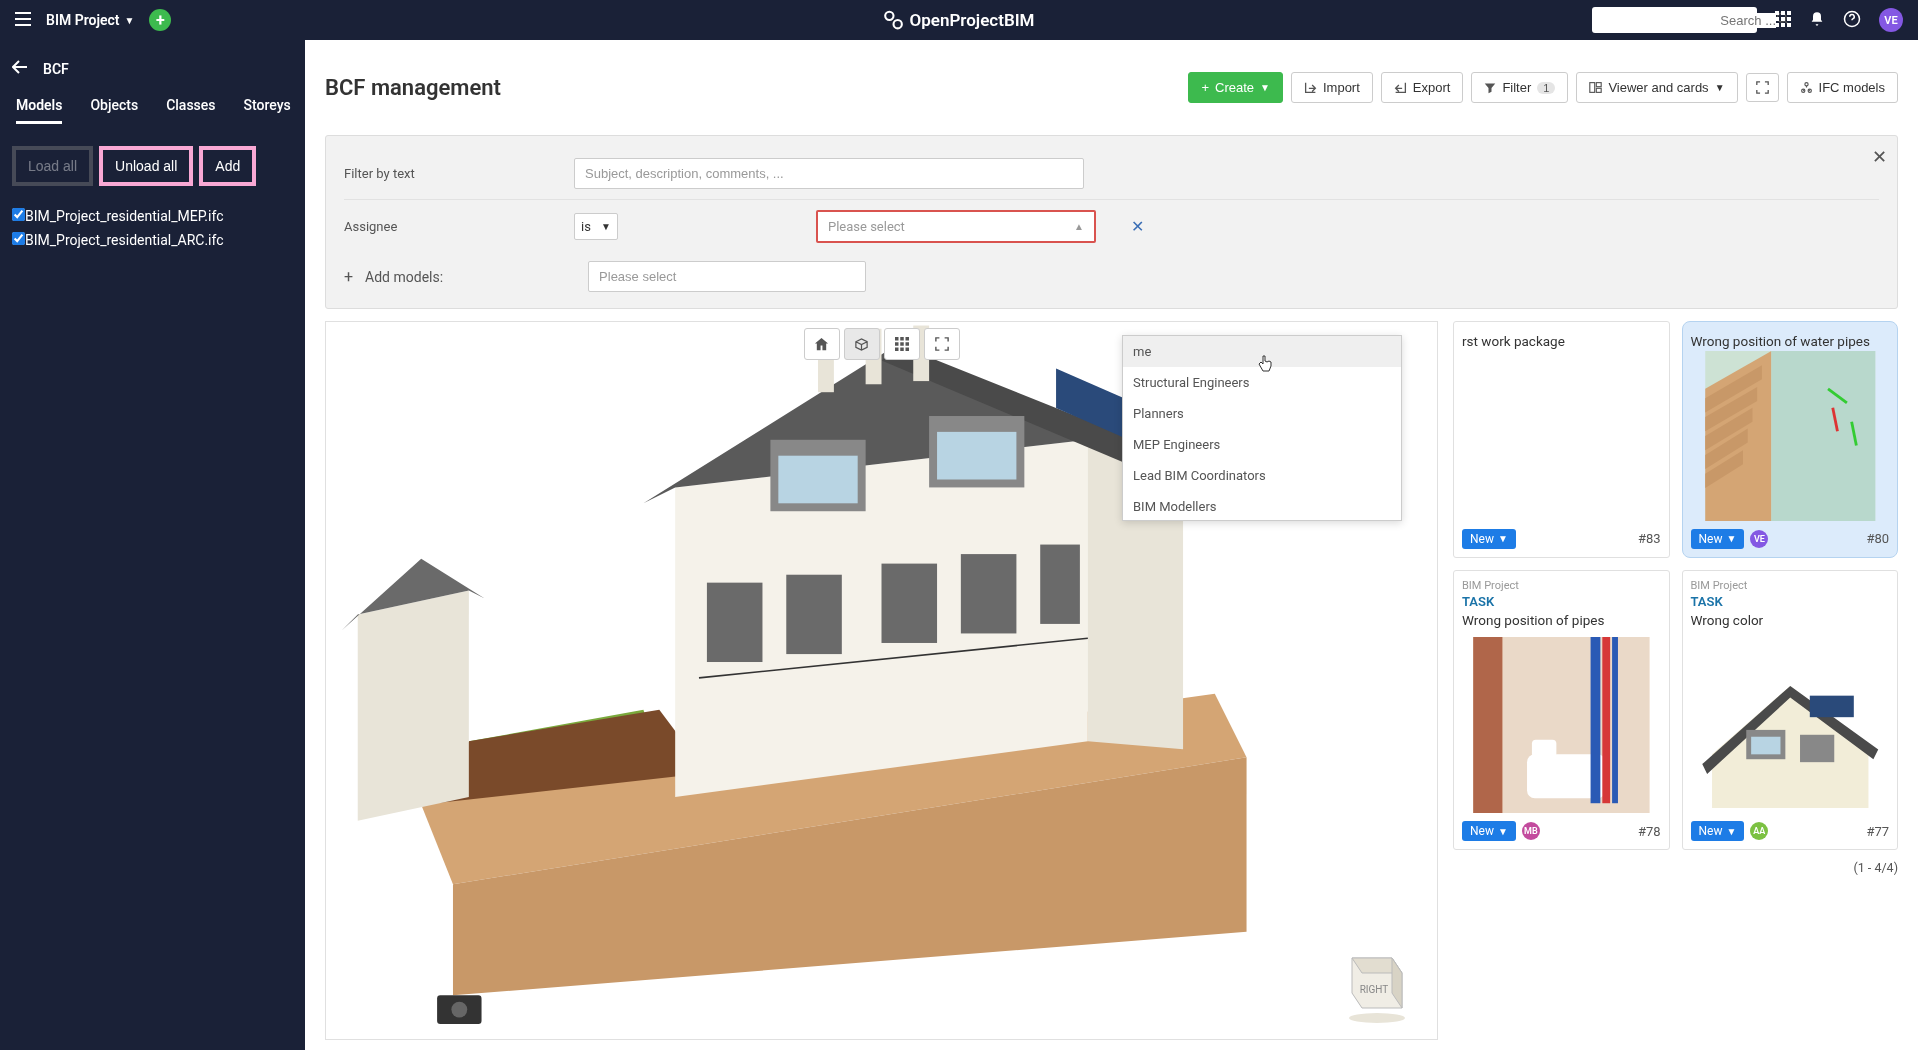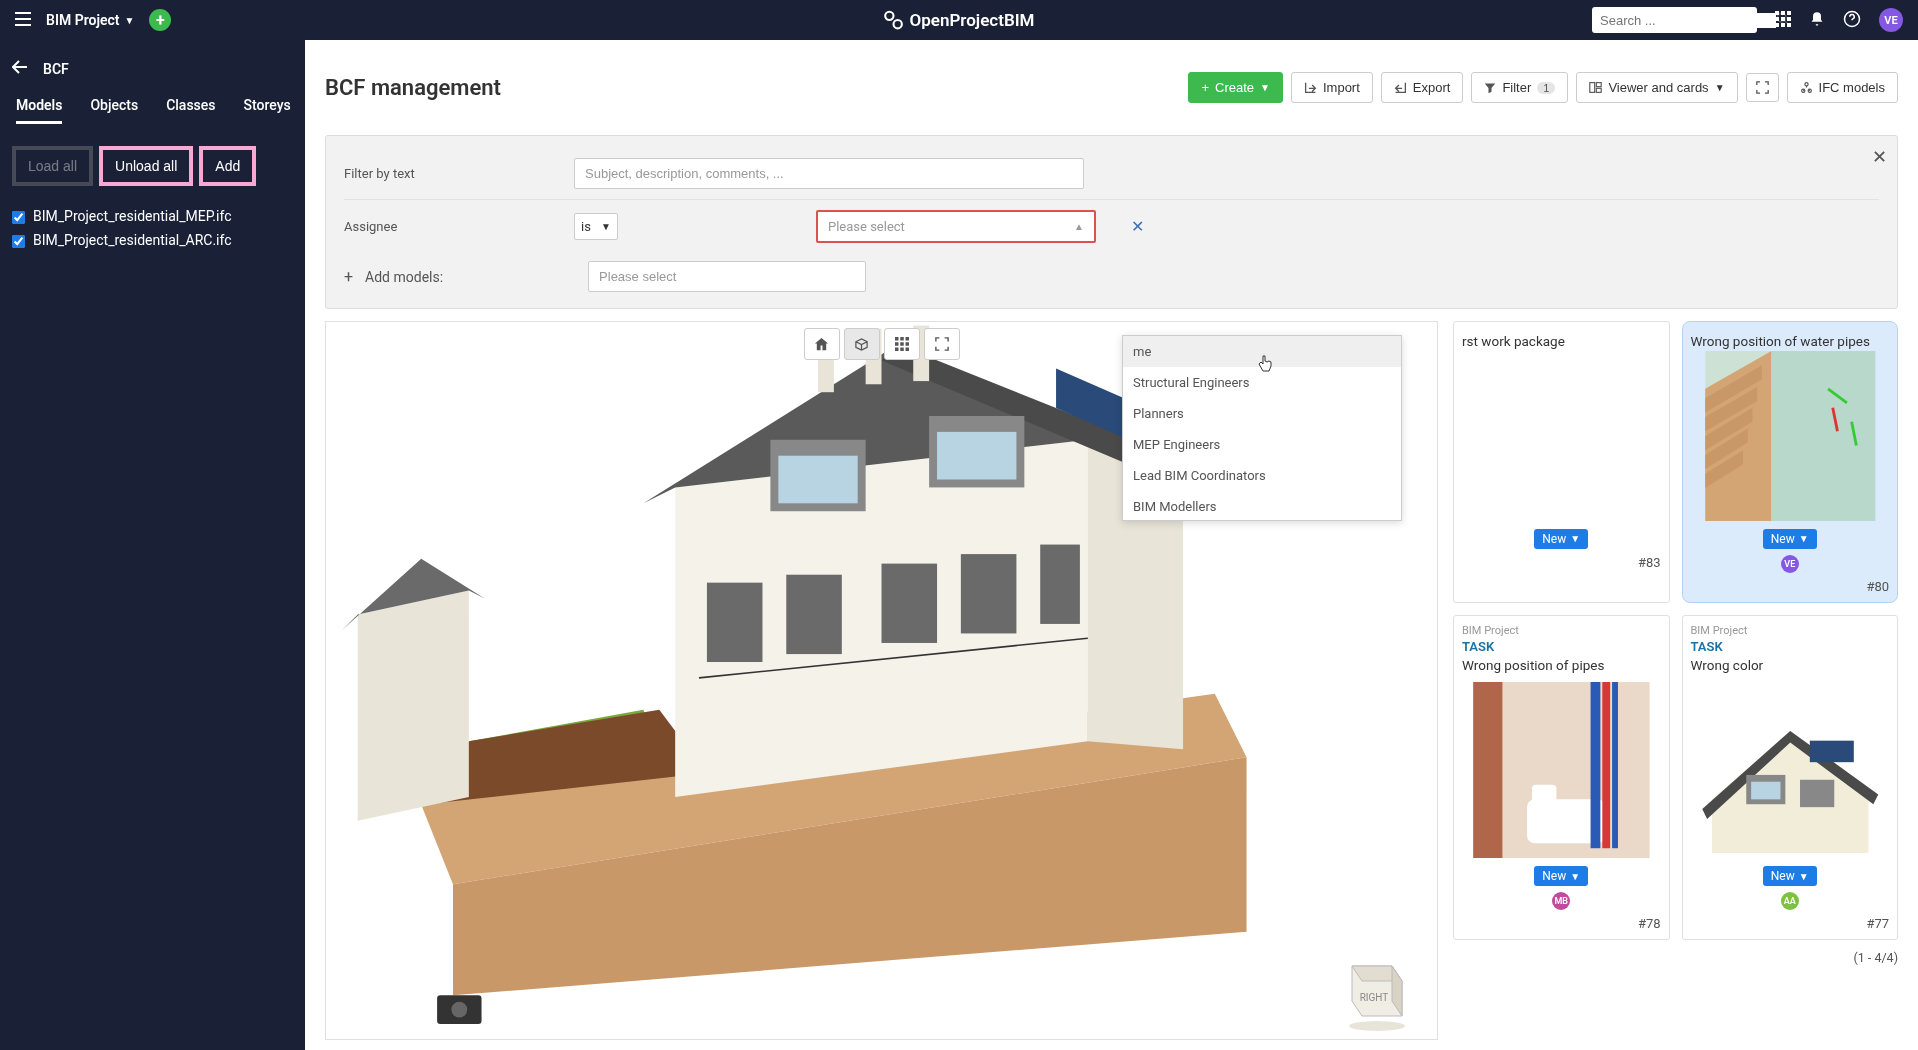--- a/index.html
+++ b/index.html
@@ -8,38 +8,38 @@
 
 .top-header { height: 40px; background: #1a2137; color: #fff; display: flex; align-items: center; padding: 0 15px; }
 .top-left { display: flex; align-items: center; gap: 15px; }
 .hamburger { cursor: pointer; }
 .project-dropdown { display: flex; align-items: center; gap: 5px; font-weight: 600; cursor: pointer; }
 .plus-circle { width: 22px; height: 22px; background: #3dba4e; border-radius: 50%; display: flex; align-items: center; justify-content: center; color: #fff; font-size: 16px; font-weight: bold; }
 .brand { position: absolute; left: 50%; transform: translateX(-50%); display: flex; align-items: center; gap: 6px; font-size: 17px; font-weight: 600; }
 .brand svg { height: 20px; }
 .top-right { margin-left: auto; display: flex; align-items: center; gap: 18px; }
 .search-box { background: #fff; border-radius: 3px; display: flex; align-items: center; padding: 2px 8px; width: 165px; height: 26px; }
-.search-box input { border: none; outline: none; flex: 1; font-size: 13px; color: #1d4ed8; }
+.search-box input { border: none; outline: none; flex: 1; font-size: 13px; color: #1d4ed8; text-align: right; }
 .avatar { width: 24px; height: 24px; border-radius: 50%; background: #8458e3; display: flex; align-items: center; justify-content: center; font-size: 11px; font-weight: 600; color: #fff; }
 
 
 .layout { display: flex; height: calc(100vh - 40px); }
 
 
 .sidebar { width: 305px; background: #1a2137; color: #fff; padding: 12px; flex-shrink: 0; }
 .sidebar-header { display: flex; align-items: center; gap: 15px; padding: 8px 0; }
 .back-arrow { cursor: pointer; }
 .sidebar-tabs { display: flex; gap: 28px; margin-top: 12px; padding: 0 4px; }
 .sidebar-tab { padding-bottom: 8px; cursor: pointer; font-weight: 500; }
 .sidebar-tab.active { border-bottom: 3px solid #fff; font-weight: 600; }
 .sidebar-buttons { display: flex; gap: 6px; margin-top: 22px; }
 .sidebar-btn { border: 4px solid #f9a8d4; padding: 8px 12px; background: transparent; color: #fff; cursor: pointer; font-size: 14px; }
 .sidebar-btn.disabled { opacity: 0.4; border-color: #888; cursor: not-allowed; }
 .model-list { margin-top: 18px; }
-.model-item { display: flex; align-items: flex-end; gap: 8px; padding: 4px 0; }
+.model-item { display: flex; align-items: flex-start; gap: 0; padding: 4px 0; }
 .model-item input[type="checkbox"] { accent-color: #1d7ce6; width: 13px; height: 13px; }
 
 
 .main { flex: 1; display: flex; flex-direction: column; overflow: hidden; }
 .main-header { display: flex; align-items: center; padding: 32px 20px; }
 .main-title { font-size: 22px; font-weight: 600; }
 .toolbar { margin-left: auto; display: flex; gap: 8px; align-items: center; }
 .btn { border: 1px solid #ccc; background: #fff; padding: 7px 12px; border-radius: 3px; cursor: pointer; display: flex; align-items: center; gap: 6px; font-size: 13px; color: #333; }
 .btn-create { background: #3dba4e; border-color: #3dba4e; color: #fff; }
 .filter-count { background: #e5e5e5; border-radius: 9px; padding: 0 6px; font-size: 11px; color: #555; }
@@ -65,33 +65,33 @@
 
 
 .content-row { flex: 1; display: flex; gap: 15px; padding: 0 20px 10px; overflow: hidden; }
 
 
 .viewer-panel { flex: 1; border: 1px solid #e0e0e0; position: relative; overflow: hidden; min-width: 0; }
 .viewer-toolbar { position: absolute; top: 6px; left: 50%; transform: translateX(-50%); display: flex; gap: 0; z-index: 5; }
 .viewer-tool { width: 36px; height: 32px; border: 1px solid #ccc; background: #fff; display: flex; align-items: center; justify-content: center; cursor: pointer; border-radius: 3px; margin: 0 2px; }
 .viewer-tool.active { background: #e8e8e8; }
 .viewer-scene { width: 100%; height: 100%; background: #fff; position: relative; overflow: hidden; }
-.view-cube { position: absolute; right: 25px; bottom: 8px; width: 80px; height: 90px; }
+.view-cube { position: absolute; right: 25px; bottom: 16px; width: 80px; height: 90px; }
 
 
 .cards-panel { width: 445px; display: flex; flex-direction: column; overflow: hidden; }
 .cards-grid { display: grid; grid-template-columns: 1fr 1fr; gap: 12px; }
 .card { border: 1px solid #e0e0e0; border-radius: 3px; padding: 8px; background: #fff; display: flex; flex-direction: column; }
 .card.selected { background: #dcebfb; border-color: #b5d3f0; border-radius: 8px; }
 .card-project { font-size: 11px; color: #999; }
 .card-type { font-size: 13px; color: #1a73a8; font-weight: 600; margin-top: 2px; }
 .card-title { font-size: 13.5px; margin-top: 3px; line-height: 1.3; }
 .card-thumb { width: 100%; height: 176px; margin-top: 8px; border-radius: 2px; overflow: hidden; display: flex; align-items: center; justify-content: center; }
 .card-thumb-partial { height: 170px; border-radius: 2px; display: flex; align-items: flex-start; justify-content: center; overflow: hidden; }
-.card-footer { display: flex; align-items: center; margin-top: 8px; gap: 6px; flex-direction: column; }
+.card-footer { display: flex; align-items: center; margin-top: 8px; gap: 6px; }
 .status-badge { background: #1d7ce6; color: #fff; padding: 3px 8px; border-radius: 3px; font-size: 12px; display: flex; align-items: center; gap: 4px; cursor: pointer; }
 .mini-avatar { width: 18px; height: 18px; border-radius: 50%; display: flex; align-items: center; justify-content: center; font-size: 9px; font-weight: 600; color: #fff; }
 .card-id { margin-left: auto; font-size: 13px; color: #555; }
 .pagination { margin-top: 10px; text-align: right; font-size: 12.5px; color: #555; }
 
 
 .house-svg { position: absolute; left: 0; bottom: -20px; width: 100%; }
 
 .small-chevron { font-size: 10px; }
 </style>

